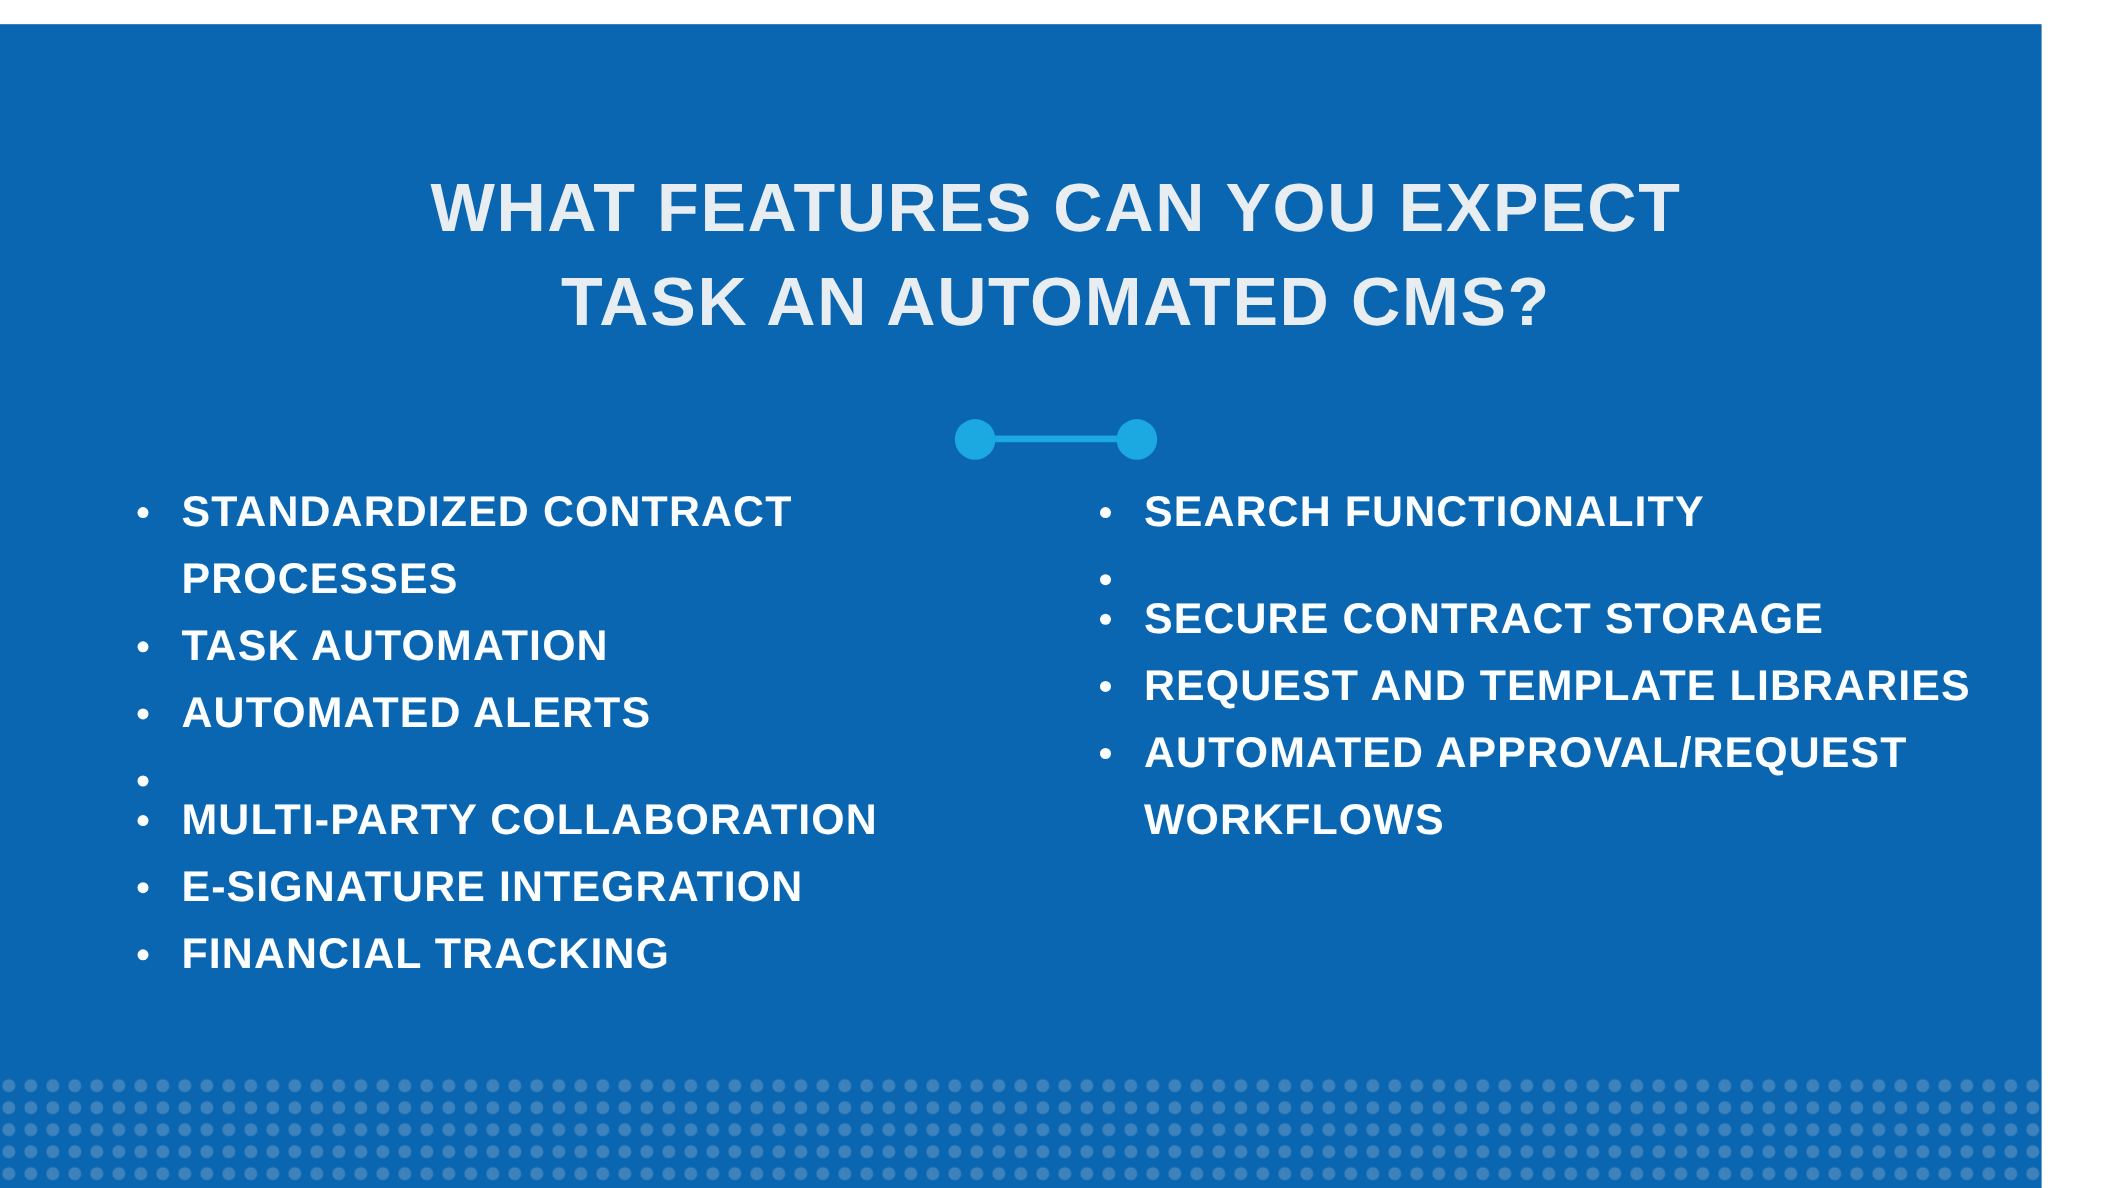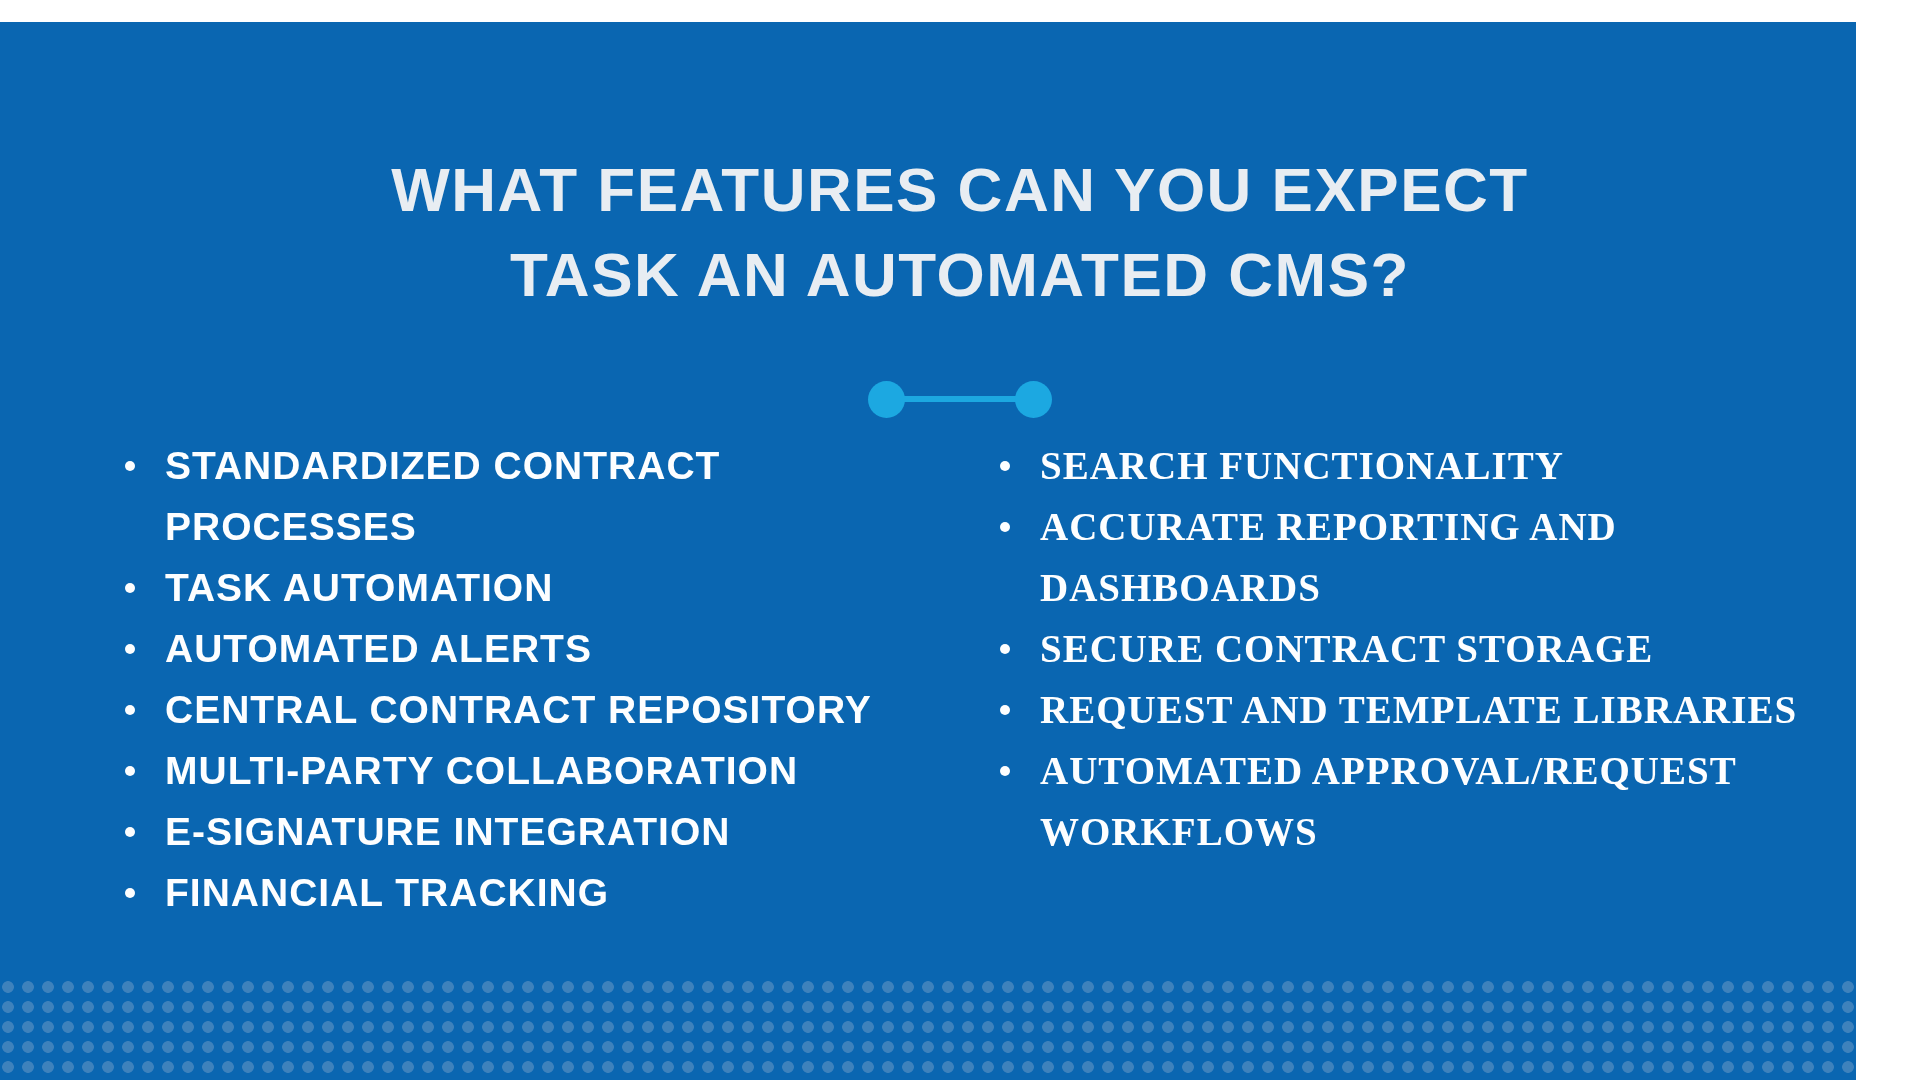--- a/index.html
+++ b/index.html
@@ -62,21 +62,21 @@
   }
   .features {
     position: absolute;
     top: 413px;
     left: 0;
     width: 1920px;
     display: flex;
   }
   .col { list-style: none; }
   .col-left  { margin-left: 125px; width: 875px; }
-  .col-right { margin-left: 0; width: 900px; font-family: Liberation Serif, serif; }
+  .col-right { margin-left: 0; width: 900px; }
   .feature {
     display: flex;
     align-items: flex-start;
     color: var(--body-text);
     font-size: 39px;
     font-weight: 700;
     letter-spacing: 1px;
     line-height: 61px;
   }
   .feature .bullet {
@@ -127,21 +127,20 @@
       <li class="feature">
         <span class="bullet"></span>
         <span class="label">TASK AUTOMATION</span>
       </li>
       <li class="feature">
         <span class="bullet"></span>
         <span class="label">AUTOMATED ALERTS</span>
       </li>
       <li class="feature">
         <span class="bullet"></span>
-        <span class="label">CENTRAL CONTRACT REPOSITORY</span>
       </li>
       <li class="feature">
         <span class="bullet"></span>
         <span class="label">MULTI-PARTY COLLABORATION</span>
       </li>
       <li class="feature">
         <span class="bullet"></span>
         <span class="label">E-SIGNATURE INTEGRATION</span>
       </li>
       <li class="feature">
@@ -150,21 +149,20 @@
       </li>
     </ul>
 
     <ul class="col col-right">
       <li class="feature">
         <span class="bullet"></span>
         <span class="label">SEARCH FUNCTIONALITY</span>
       </li>
       <li class="feature">
         <span class="bullet"></span>
-        <span class="label">ACCURATE REPORTING AND DASHBOARDS</span>
       </li>
       <li class="feature">
         <span class="bullet"></span>
         <span class="label">SECURE CONTRACT STORAGE</span>
       </li>
       <li class="feature">
         <span class="bullet"></span>
         <span class="label">REQUEST AND TEMPLATE LIBRARIES</span>
       </li>
       <li class="feature">

